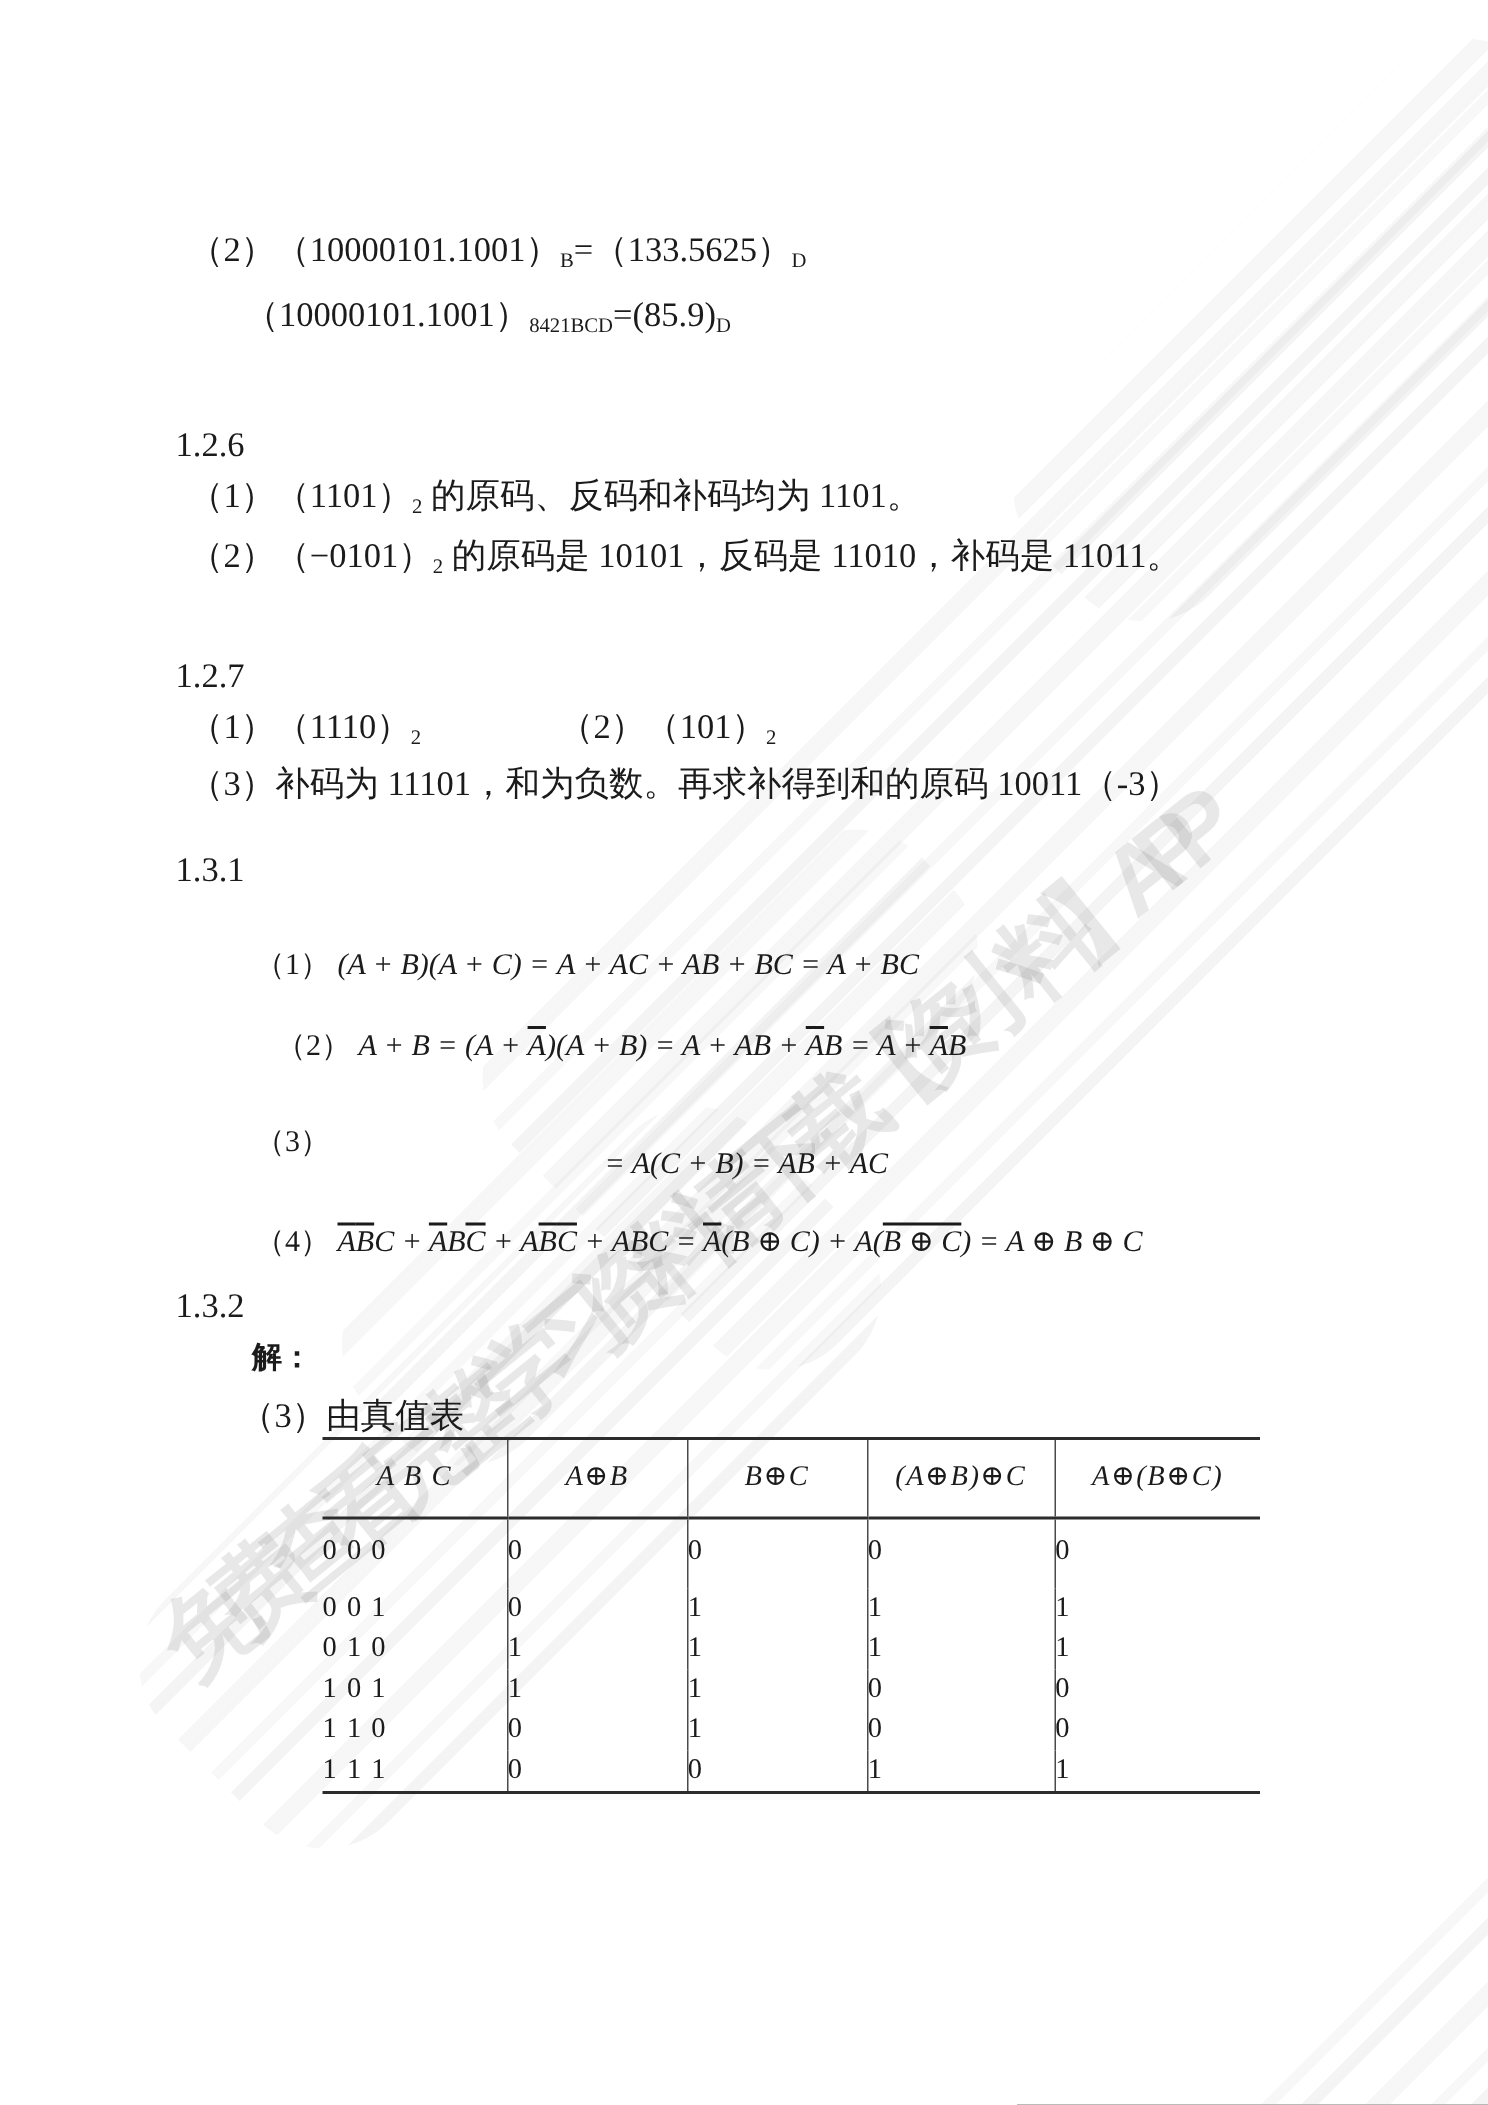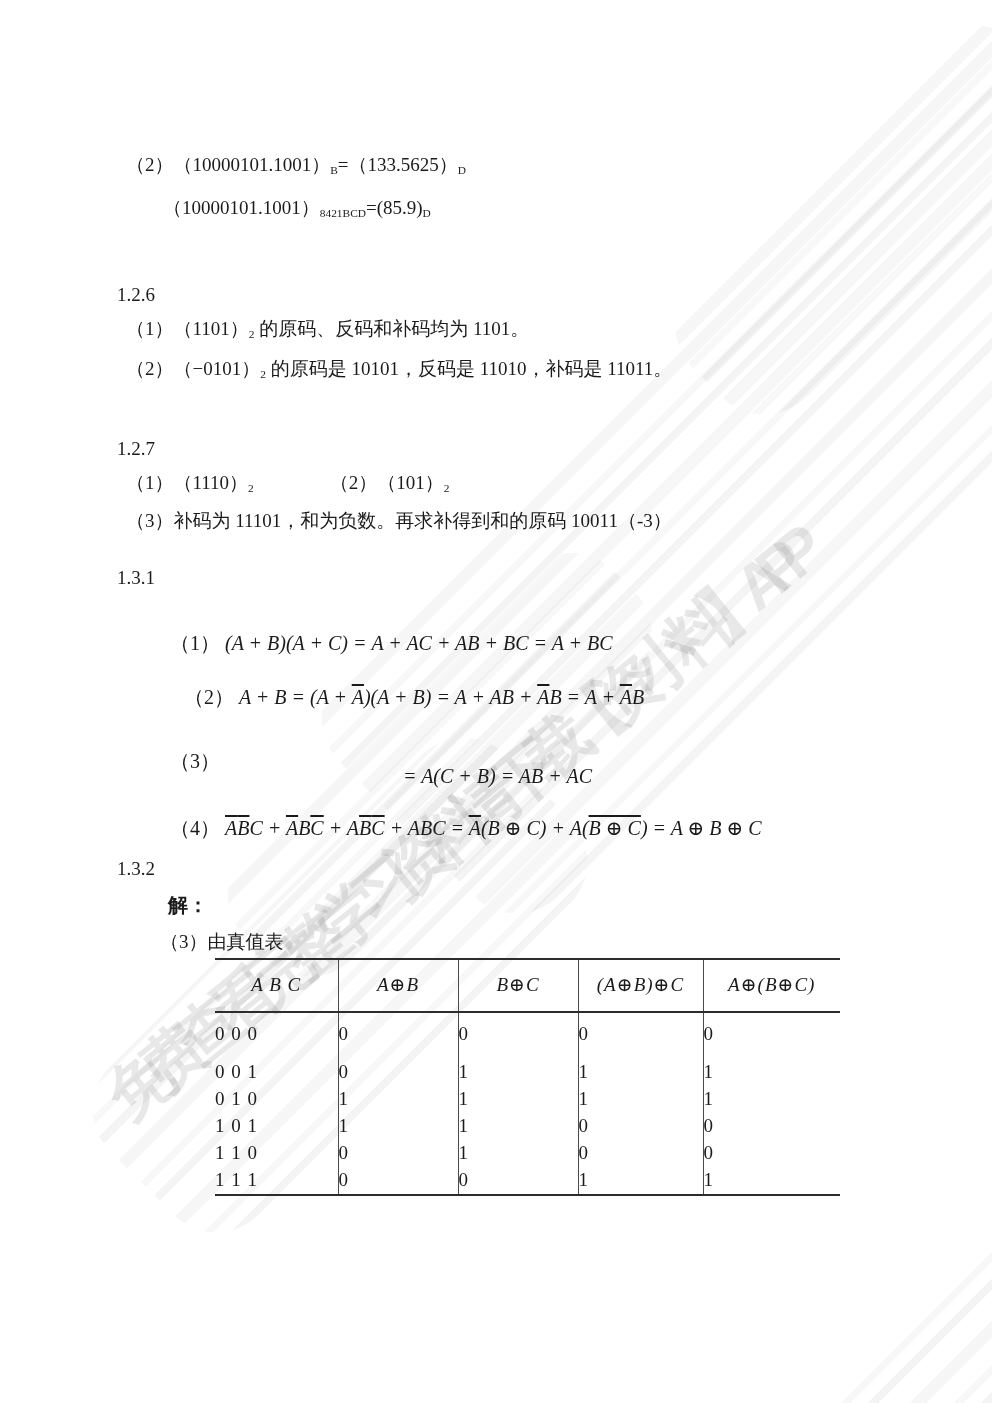--- a/index.html
+++ b/index.html
@@ -18,21 +18,21 @@
       rgba(110,110,110,0.06) 46px 58px, rgba(0,0,0,0) 58px 80px);
   }
   .wm{
     position:absolute; z-index:0; left:88px; top:1072px;
     transform:rotate(-39deg); transform-origin:0 0;
     font-family:"Liberation Sans","DejaVu Sans",sans-serif;
     font-weight:700; font-size:64px; letter-spacing:-19px;
     color:rgba(120,120,120,0.17); white-space:nowrap;
   }
   
-  .ln{position:absolute; z-index:1; font-size:19px; line-height:1.25; white-space:nowrap;}
+  .ln{position:absolute; z-index:1; font-size:23px; line-height:1.25; white-space:nowrap;}
   .eq{font-size:20px;}
   .bold{font-weight:700; font-family:"Liberation Sans","DejaVu Sans",sans-serif; font-size:20px;}
   .rs-sub{font-size:0.6em; vertical-align:-0.3em; letter-spacing:0;}
   .rs-m{font-style:italic;}
   .rs-o{font-style:italic; text-decoration:overline; text-decoration-thickness:1.5px;}
   
   table.truth{
     position:absolute; z-index:1; left:215px; top:958px;
     border-collapse:collapse; table-layout:fixed;
     border-top:2.5px solid #2c2c2c; border-bottom:2.5px solid #2c2c2c;

